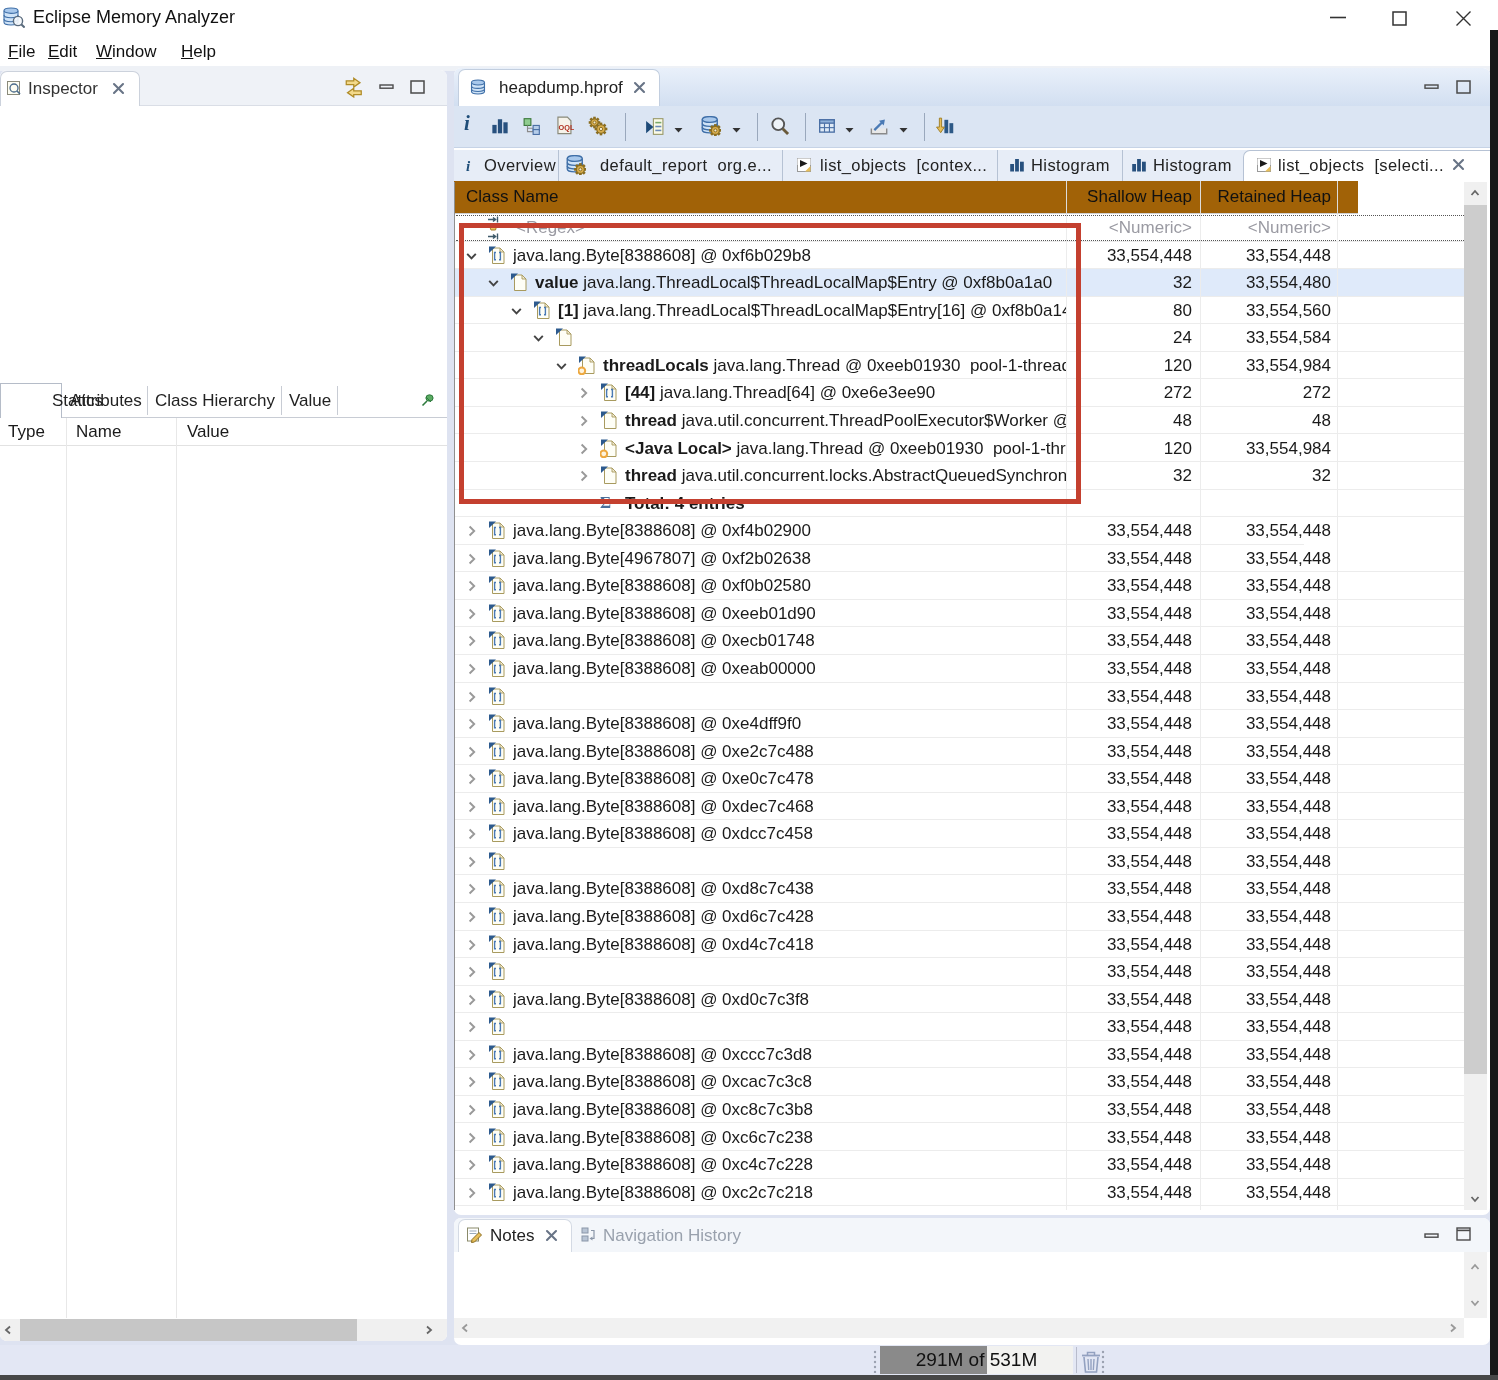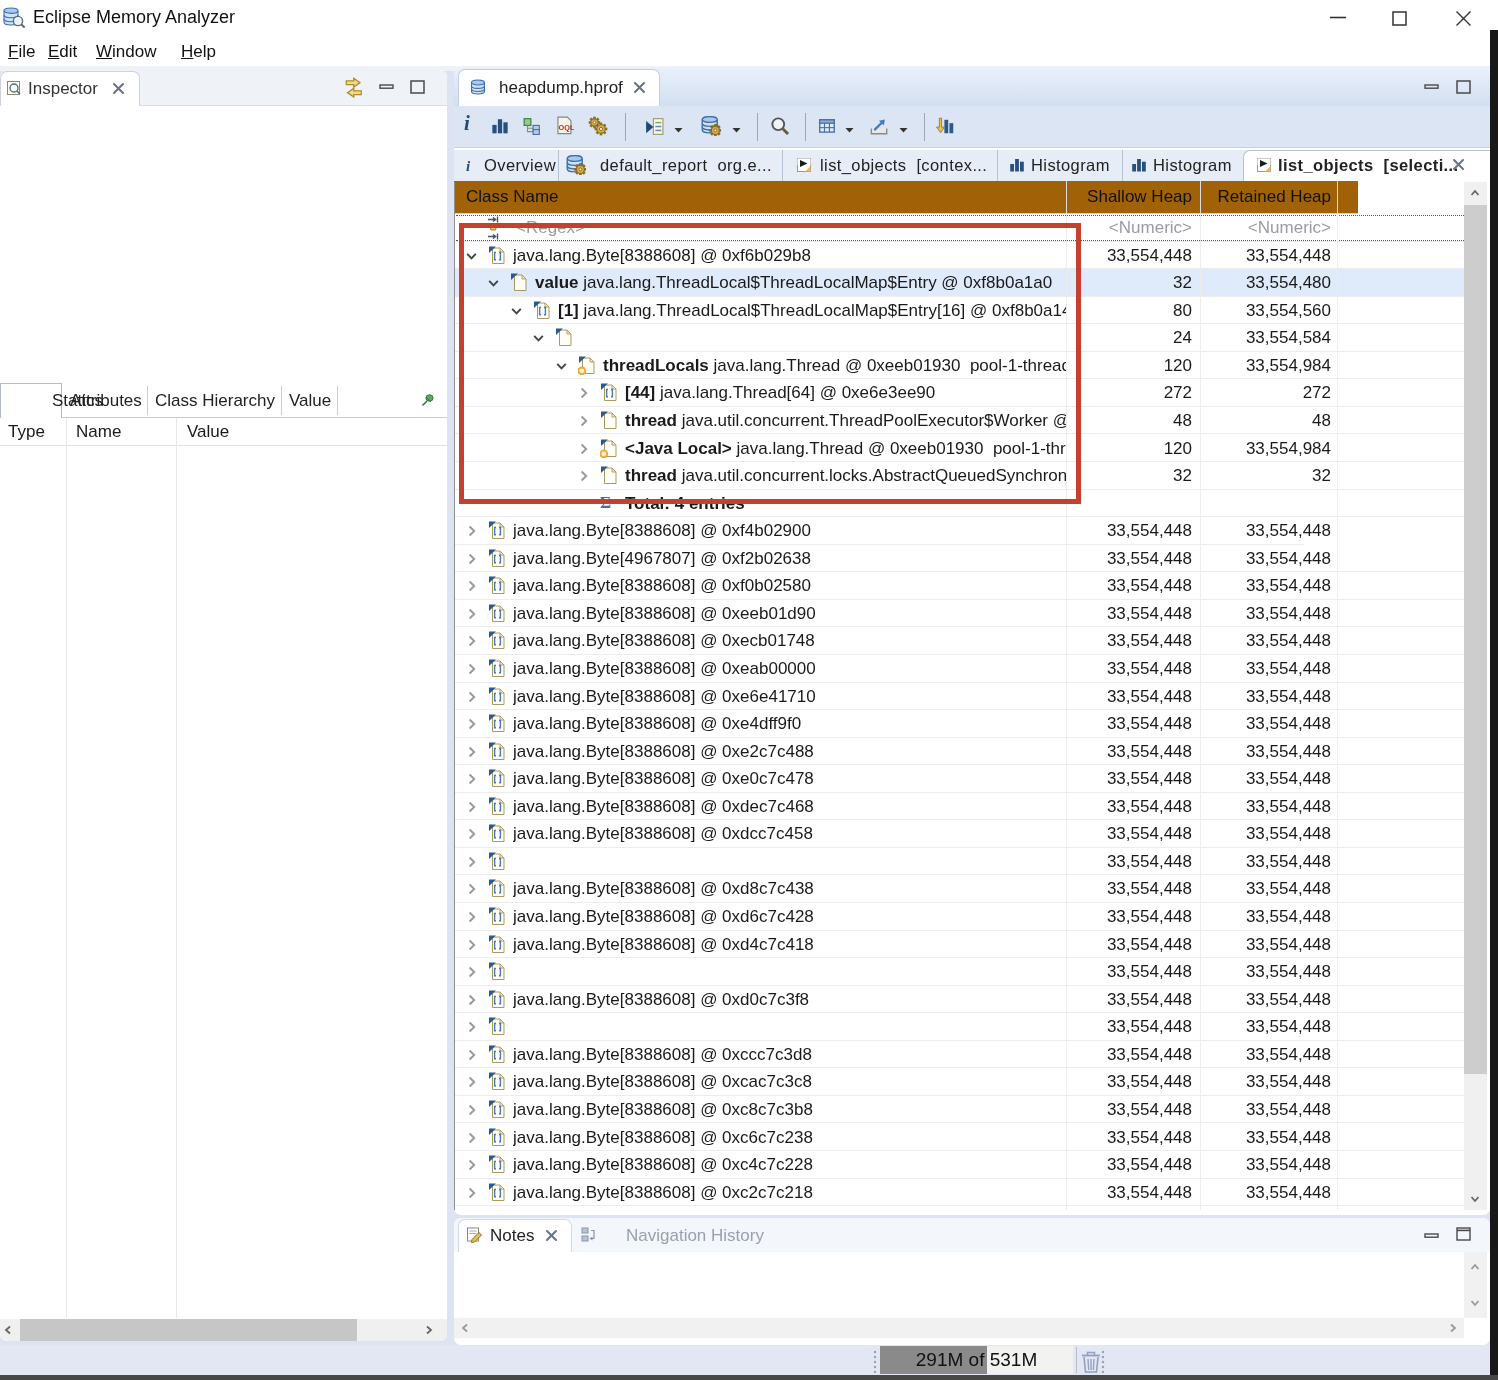--- a/index.html
+++ b/index.html
@@ -351,21 +351,21 @@
 <span class="abs" style="left:699px;top:6px;">Histogram</span>
 <div class="abs" style="left:789px;top:0;width:247px;height:31px;background:#fff;border-left:1px solid #b6c2d4;border-top:1px solid #b6c2d4;border-radius:7px 0 0 0;"></div>
 <span class="abs" style="left:802px;top:7px;">
       <svg width="16" height="16" viewBox="0 0 16 16" style="">
         <rect x="1.5" y="1.5" width="13" height="13" fill="#fff" stroke="#999" stroke-width="1"></rect>
         <path d="M1.5,1.5 L14.5,1.5 L14.5,8 L8,8 L1.5,8 Z" fill="#fff"></path>
         <path d="M4,3 L11.5,6.5 L4,10 Z" fill="#1a1a1a"></path>
         <path d="M9,14.5 L14.5,14.5 L14.5,9 Z" fill="#e8bf5a"></path>
       </svg>
     </span>
-<span class="abs" style="left:824px;top:6px;font-weight:bold;">list_objects&nbsp;&nbsp;[selecti...</span>
+<span class="abs" style="left:824px;top:6px;">list_objects&nbsp;&nbsp;[selecti...</span>
 <span class="abs" style="left:998px;top:8px;">
       <svg width="13" height="13" viewBox="0 0 13 13" style="">
         <path d="M2,2 L11,11 M11,2 L2,11" stroke="#687486" stroke-width="2.1" stroke-linecap="round"></path>
       </svg>
     </span>
 </div>
 <div class="abs" style="left:454px;top:181px;width:904px;height:33px;background:#a16207;border-bottom:1px solid #d0d0d0;font-size:17px;color:#111;">
 <span class="abs" style="left:12px;top:6px;">Class Name</span>
 <div class="abs" style="left:612px;top:0;width:1px;height:33px;background:#dcdcdc;"></div>
 <div class="abs" style="left:612px;top:6px;width:126px;text-align:right;">Shallow Heap</div>
@@ -674,21 +674,20 @@
     </span>
     <span class="abs" style="left:34px;top:4px;">
       <svg width="19" height="19" viewBox="0 0 19 19" style="">
         <path d="M4.5,2 L12,2 L16,6 L16,17.5 L4.5,17.5 Z" fill="#fefef6" stroke="#a89a5e" stroke-width="1"></path>
         <path d="M12,2 L12,6 L16,6 Z" fill="#f2ecd4" stroke="#a89a5e" stroke-width="0.9"></path>
         <path d="M1,0.5 L8,0.5 L1,7 Z" fill="#2d5a8e"></path>
         <path d="M8,6.5 L6.6,6.5 L6.6,13.8 L8,13.8" fill="none" stroke="#4a7ab5" stroke-width="1.4"></path>
         <path d="M11,6.5 L12.4,6.5 L12.4,13.8 L11,13.8" fill="none" stroke="#4a7ab5" stroke-width="1.4"></path>
       </svg>
     </span>
-    <div class="abs" style="left:59px;top:0;width:553px;height:27.56px;line-height:27.56px;white-space:nowrap;overflow:hidden;">java.lang.Byte[8388608] @ 0xe6e41710</div>
     <div class="abs" style="left:612px;top:0;width:126px;height:27.56px;line-height:27.56px;text-align:right;">33,554,448</div>
     <div class="abs" style="left:746px;top:0;width:133px;height:27.56px;line-height:27.56px;text-align:right;padding-right:2px;">33,554,448</div>
   </div>
 <div class="abs" style="left:454px;top:710.1px;width:1010px;height:27.56px;border-bottom:1px solid #ececec;font-size:17px;color:#1a1a1a;">
     <span class="abs" style="left:14px;top:8px;">
       <svg width="8" height="12" viewBox="0 0 8 12" style="">
         <path d="M1.6,1.5 L6.2,6 L1.6,10.5" fill="none" stroke="#999" stroke-width="1.9"></path>
       </svg>
     </span>
     <span class="abs" style="left:34px;top:4px;">
@@ -1060,21 +1059,21 @@
     </svg>
   </div>
 <div class="abs" style="left:580px;top:1226px;">
     <svg width="17" height="17" viewBox="0 0 17 17" style="">
       <rect x="2" y="2" width="6" height="5" fill="#b8c4d4" stroke="#8a96a8" stroke-width="1"></rect>
       <rect x="2" y="10" width="6" height="5" fill="#b8c4d4" stroke="#8a96a8" stroke-width="1"></rect>
       <path d="M11,4.5 L14,4.5 L14,12.5 L11,12.5" fill="none" stroke="#8a96a8" stroke-width="1.2"></path>
       <path d="M12.5,10.5 L9.5,12.5 L12.5,14.5 Z" fill="#8a96a8"></path>
     </svg>
   </div>
-<div class="abs" style="left:603px;top:1226px;font-size:17px;color:#99a1ad;margin-left:23px;">Navigation History</div>
+<div class="abs" style="left:603px;top:1226px;font-size:17px;color:#99a1ad;">Navigation History</div>
 <div class="abs" style="left:1424px;top:1233px;">
     <svg width="15" height="5" viewBox="0 0 15 5" style="">
       <rect x="1" y="1" width="13" height="3.2" fill="none" stroke="#4a4a4a" stroke-width="1.4"></rect>
     </svg>
   </div>
 <div class="abs" style="left:1456px;top:1227px;">
     <svg width="15" height="15" viewBox="0 0 15 15" style="">
       <rect x="1" y="1" width="13" height="12" fill="none" stroke="#4a4a4a" stroke-width="1.4"></rect>
       <line x1="1" y1="3.4" x2="14" y2="3.4" stroke="#4a4a4a" stroke-width="1.6"></line>
     </svg>

